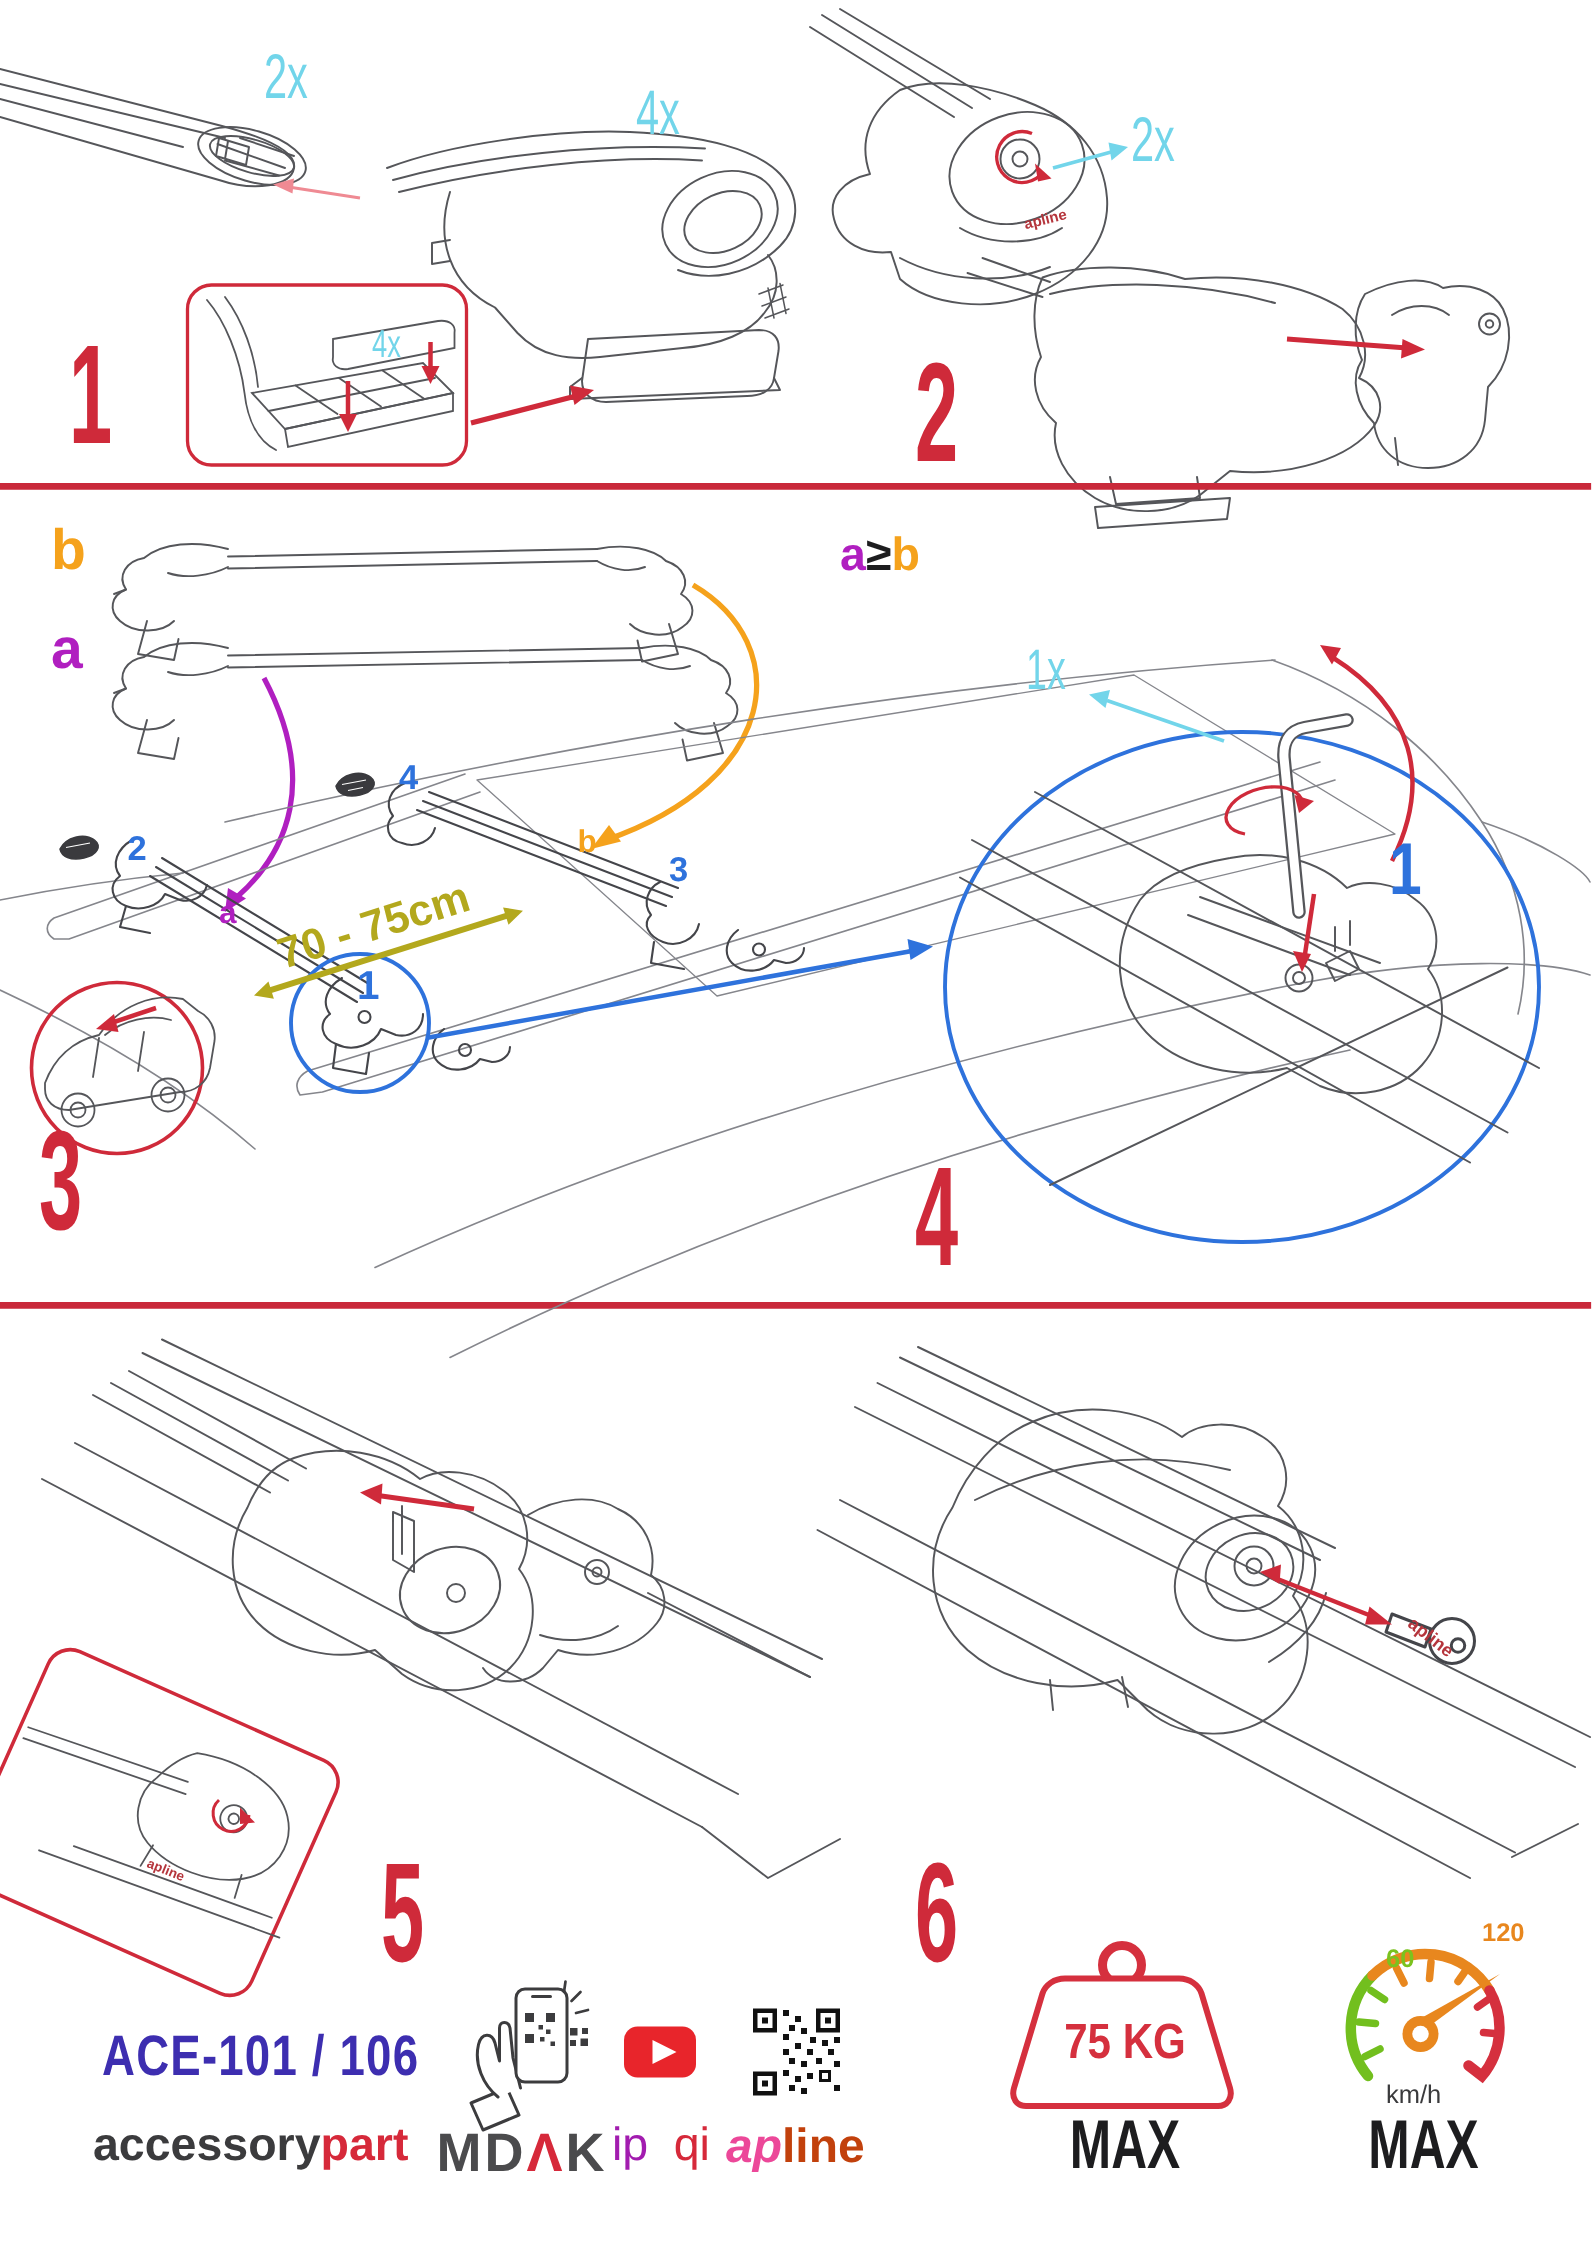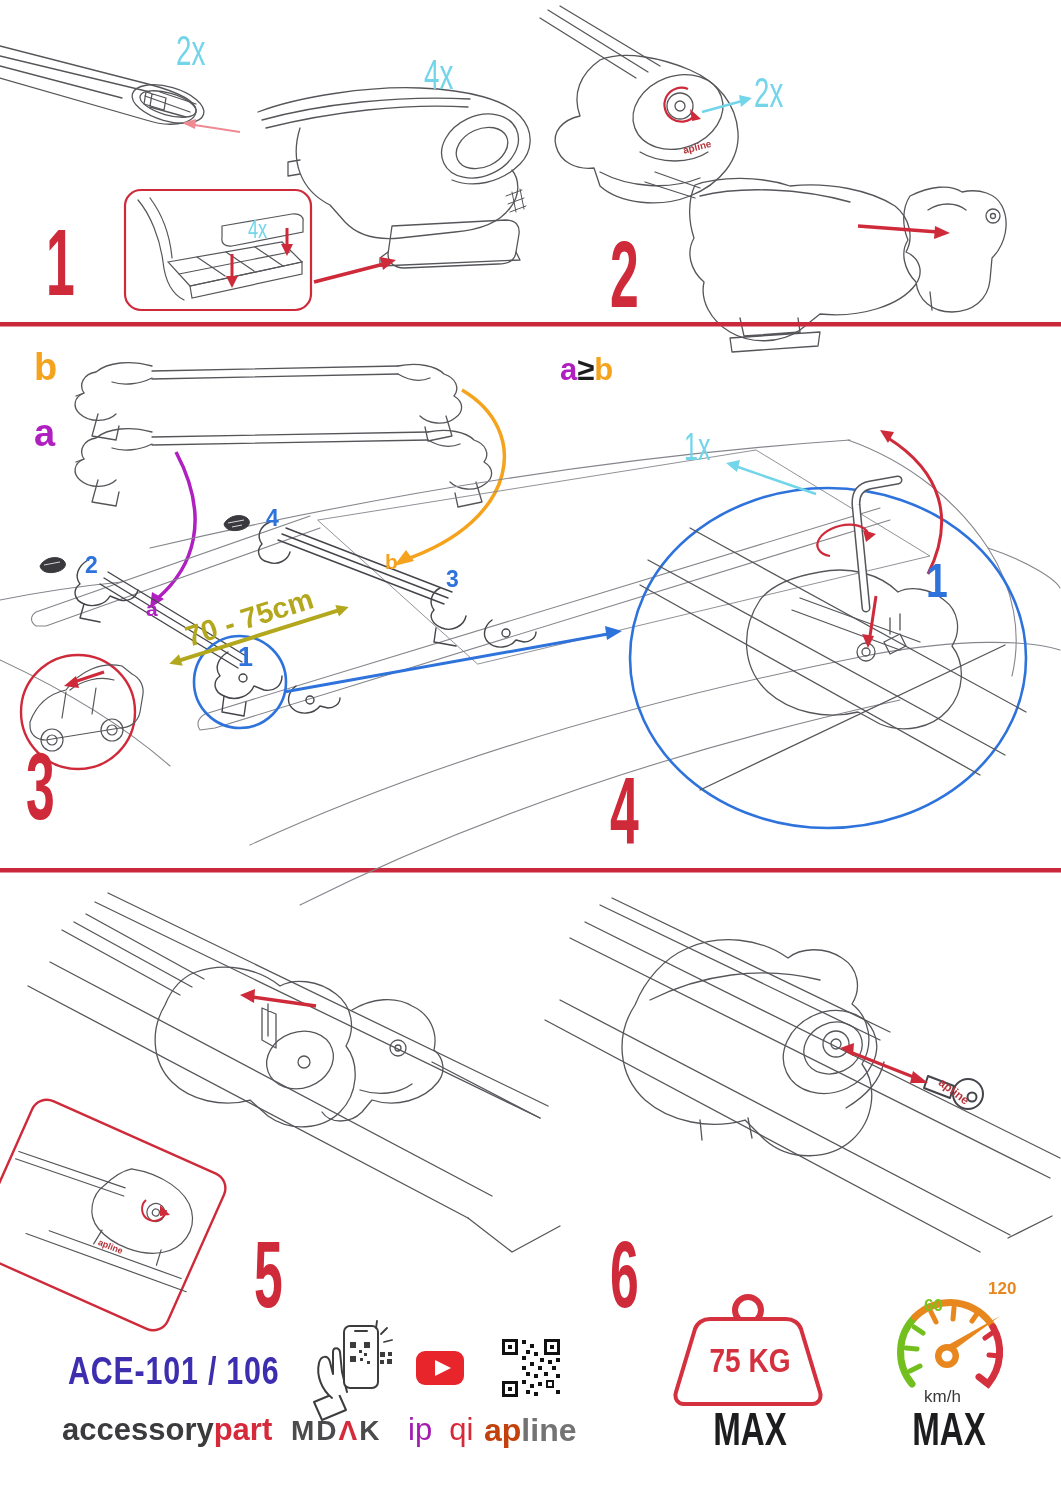--- a/index.html
+++ b/index.html
@@ -396,28 +396,28 @@
 <span class="lbl stepnum" style="left:254px;top:1228px;">5</span>
 <span class="lbl brand-tiny" style="left:100px;top:1238px;font-size:9px;transform:rotate(22deg);">apline</span>
 
 <span class="lbl stepnum" style="left:610px;top:1228px;">6</span>
 <span class="lbl brand-tiny" style="left:944px;top:1076px;font-size:12px;transform:rotate(38deg);">apline</span>
 
 <span class="lbl" style="left:68px;top:1352px;font-size:38px;font-weight:700;color:#3d2eb0;transform:scaleX(.8);letter-spacing:1px;">ACE-101 / 106</span>
 <div class="lbl" style="left:62px;top:1414px;font-size:31px;font-weight:700;">
   <span style="color:#3b3b3d;">accessory</span><span style="color:#d6293a;">part</span>
 </div>
-<div class="lbl" style="left:291px;top:1417px;font-size:28px;font-weight:700;letter-spacing:2px;">
+<div class="lbl" style="left:291px;top:1417px;font-size:36px;font-weight:700;letter-spacing:2px;">
   <span style="color:#4b4b4d;">MD</span><span style="color:#d6293a;">Λ</span><span style="color:#4b4b4d;">K</span>
 </div>
 <div class="lbl" style="left:408px;top:1414px;font-size:31px;font-weight:500;">
   <span style="color:#a21caf;">ip</span><span style="color:#d6293a;margin-left:17px;">qi</span>
 </div>
 <div class="lbl" style="left:484px;top:1414px;font-size:32px;font-weight:600;">
-  <span style="color:#c2410c;">ap</span><span style="color:#737373;">line</span>
+  <span style="color:#ec4899;font-style:italic;">ap</span><span style="color:#c2410c;">line</span>
 </div>
 <div class="lbl ctr" style="left:694px;top:1344px;width:112px;font-size:33px;font-weight:700;color:#d5303e;transform:scaleX(.85);transform-origin:center top;">75 KG</div>
 <div class="lbl ctr maxtxt" style="left:694px;top:1406px;width:112px;">MAX</div>
 <span class="lbl" style="left:904px;top:1297px;font-size:17px;font-weight:700;color:#7bc21e;margin-left:20px;">60</span>
 <span class="lbl" style="left:988px;top:1280px;font-size:17px;font-weight:700;color:#e8871e;">120</span>
 <span class="lbl" style="left:924px;top:1388px;font-size:17px;color:#3a3a3c;">km/h</span>
 <div class="lbl ctr maxtxt" style="left:894px;top:1406px;width:110px;">MAX</div>
 
 </div>
 

